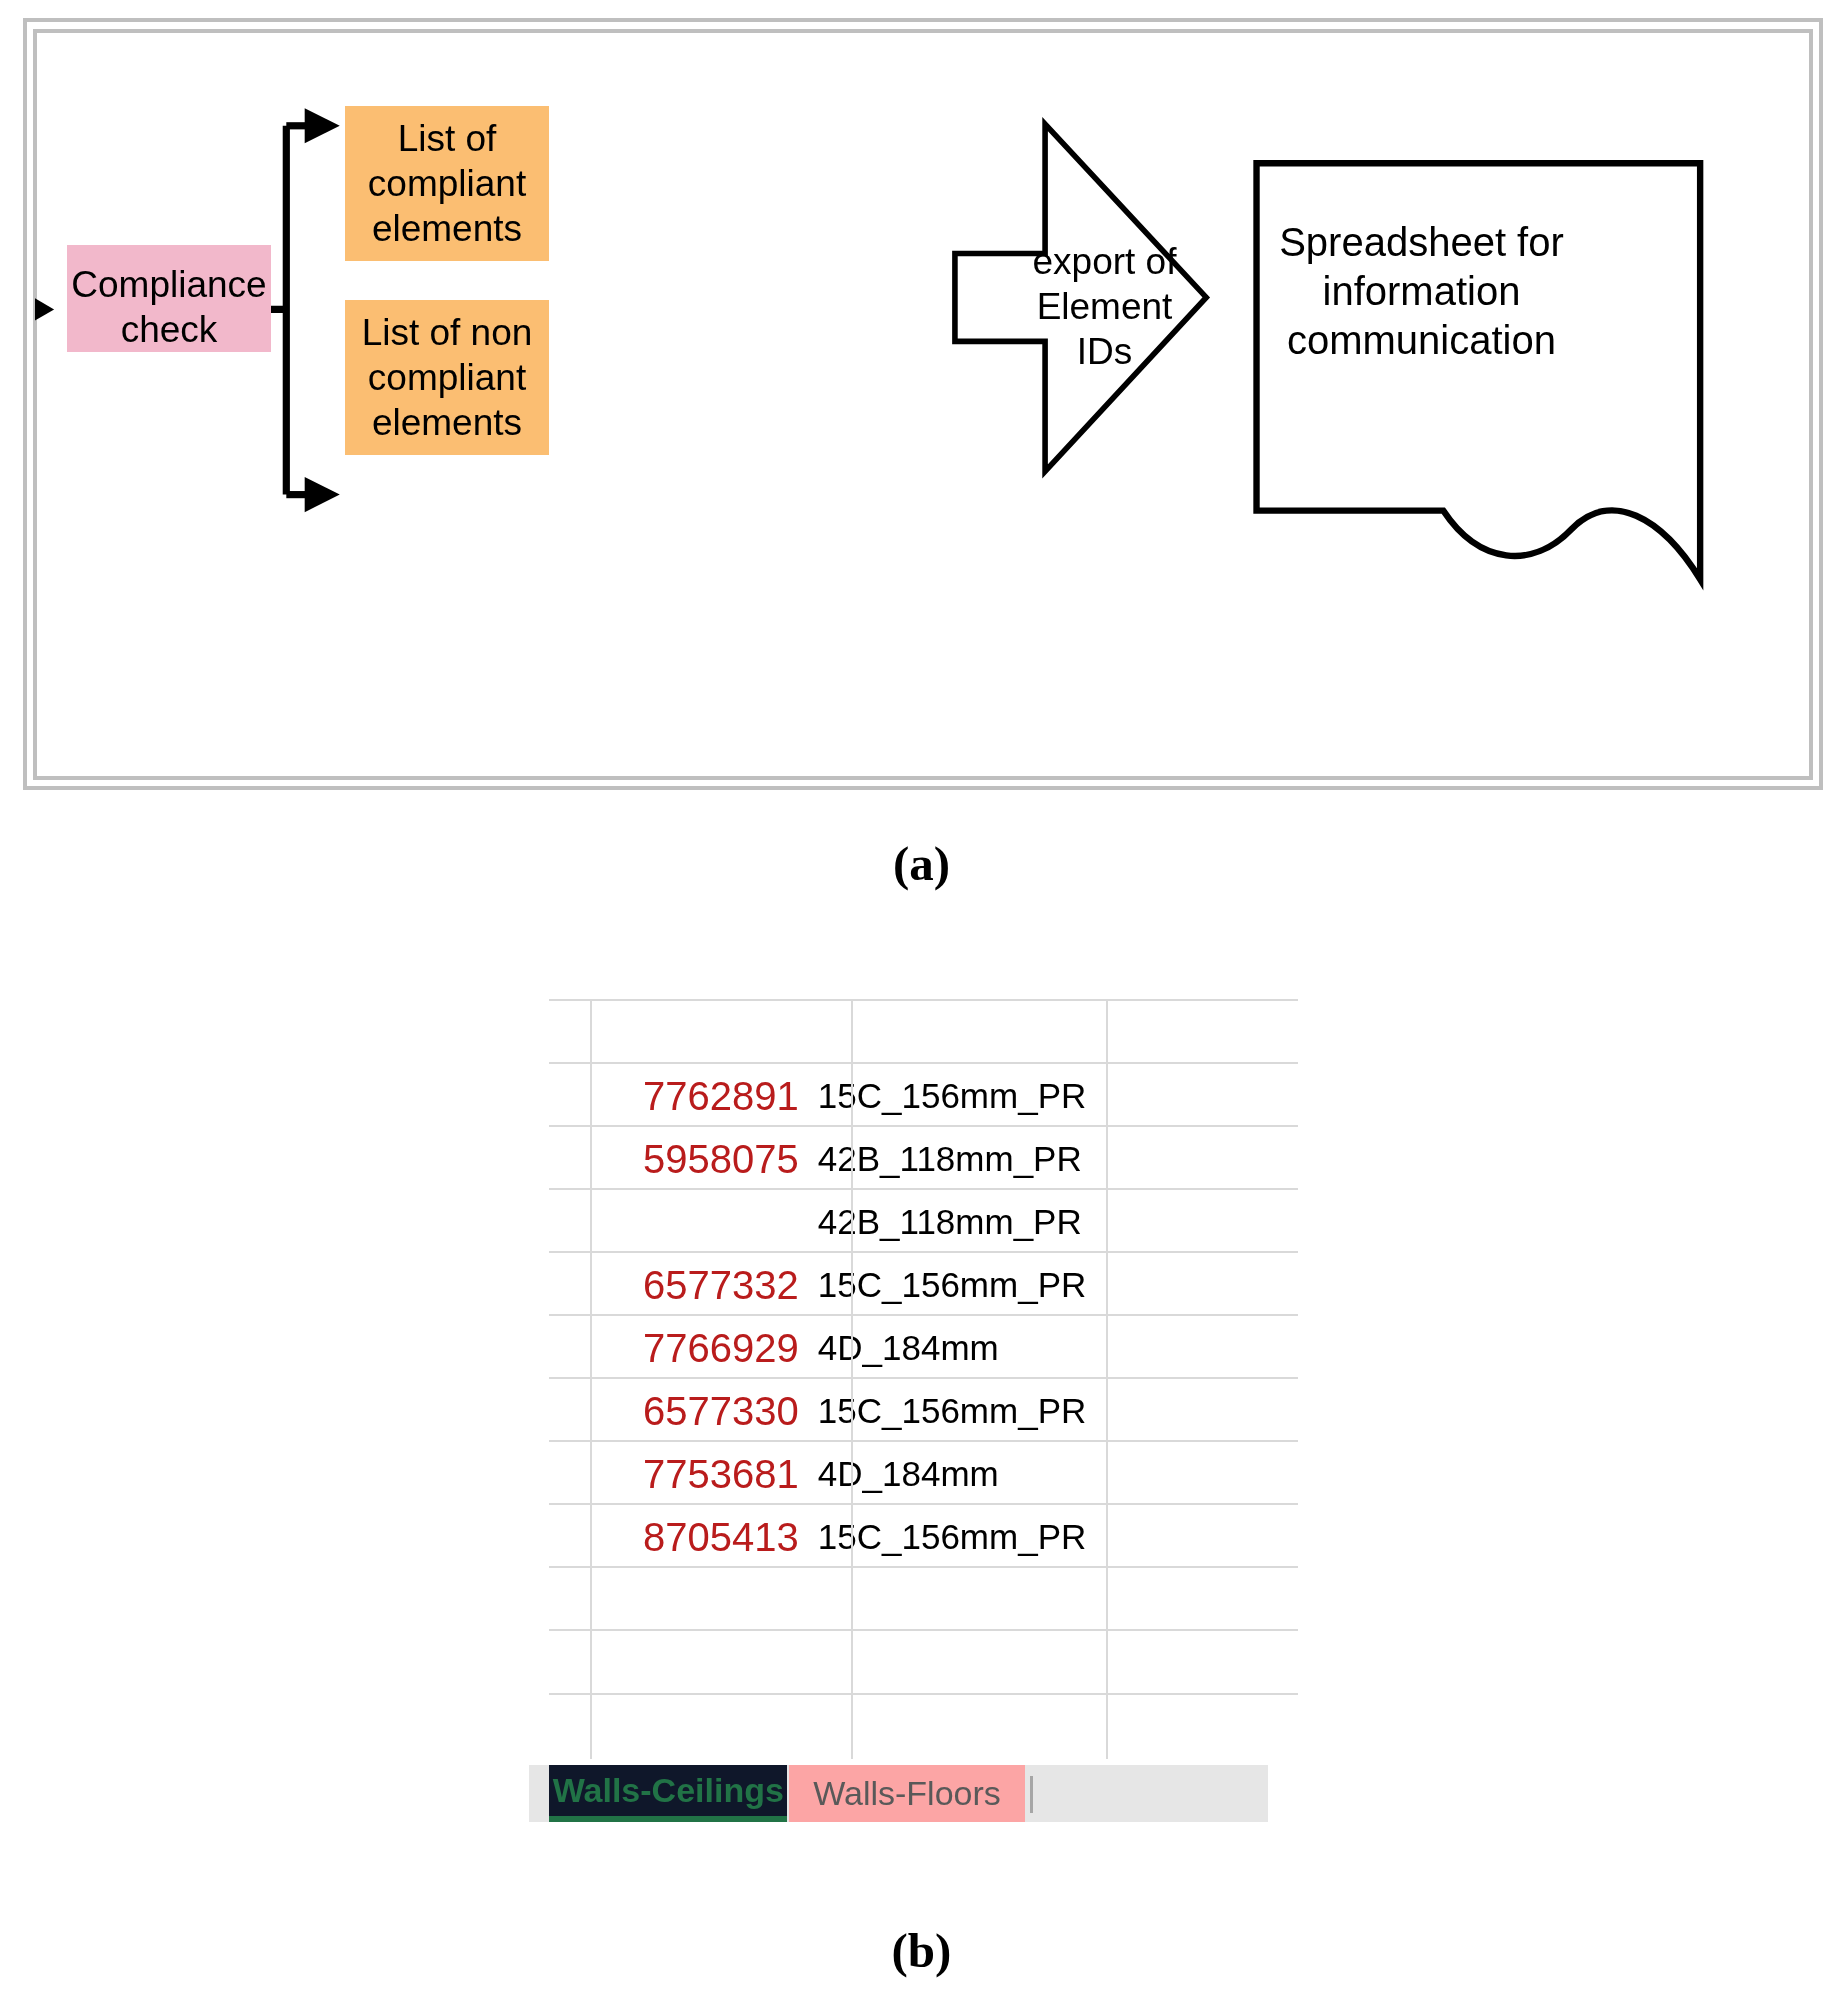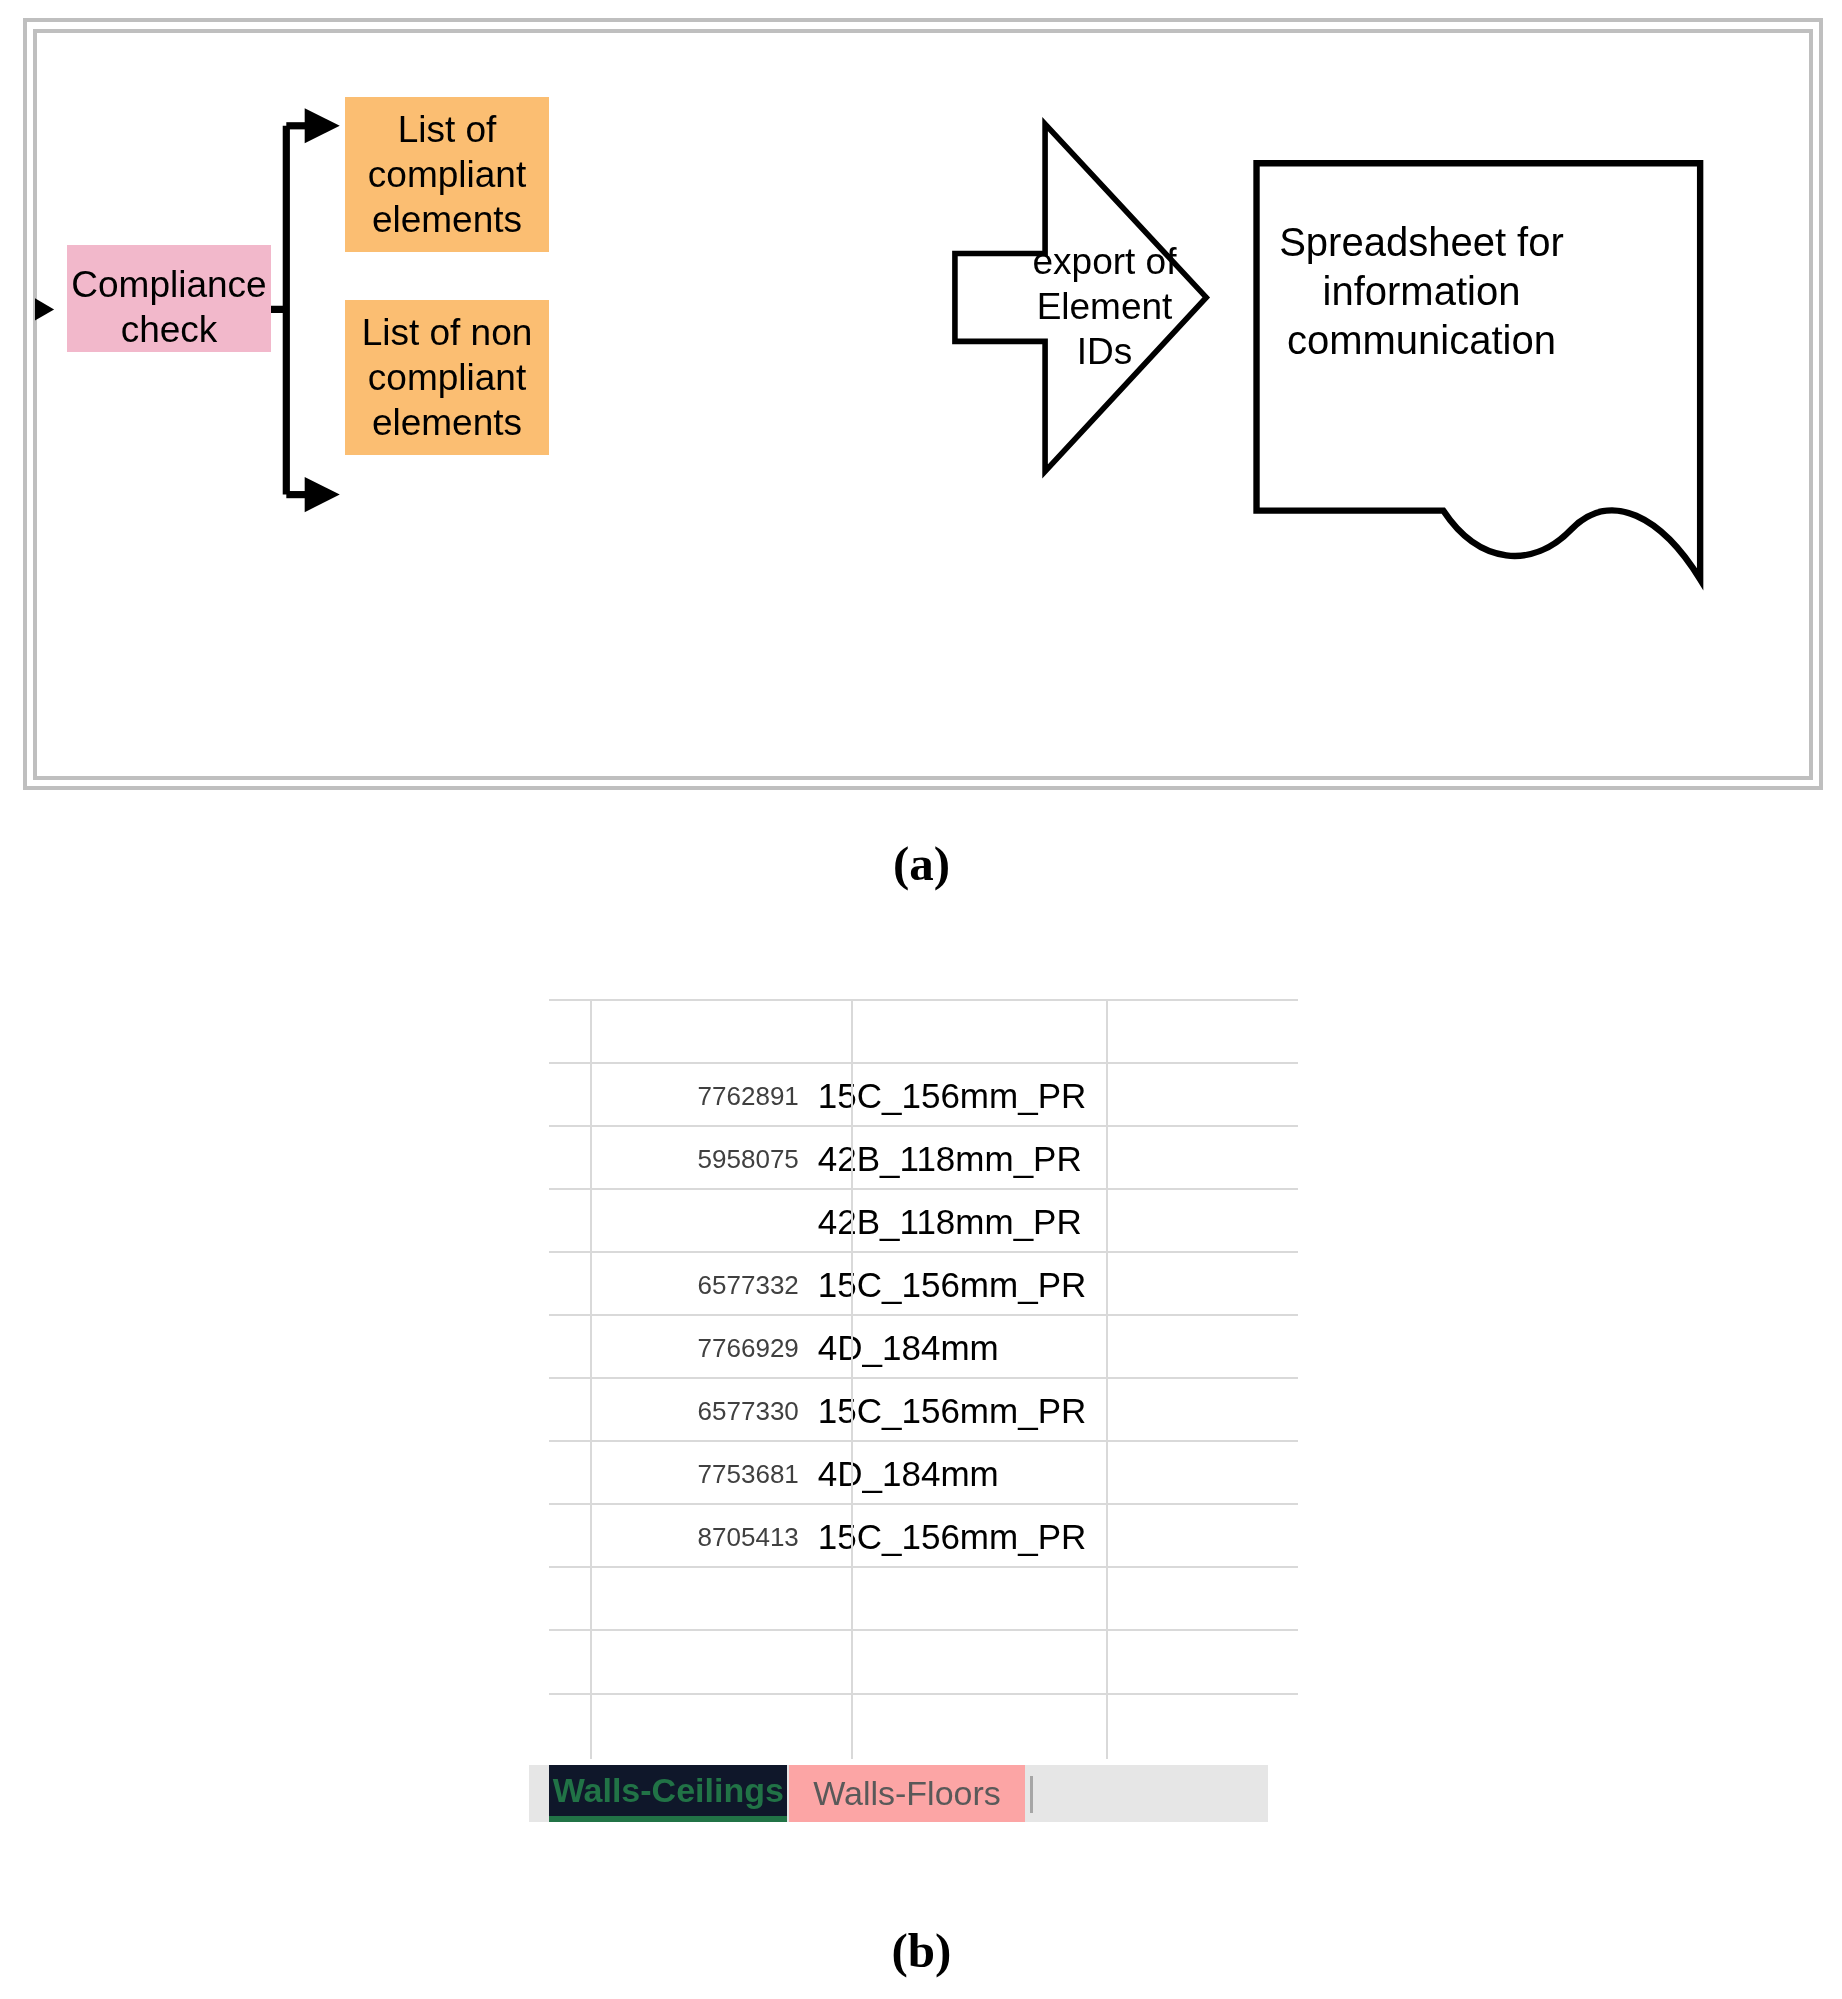--- a/index.html
+++ b/index.html
@@ -31,21 +31,21 @@
   #caption-a{left:0;top:835px;}
   #caption-b{left:0;top:1922px;}
 
   
   #panel-b{position:absolute;left:549px;top:999px;width:749px;height:761px;background:#fff;}
 
   #sheet-rows{position:absolute;left:0;top:0;width:749px;height:761px;}
   .srow{position:absolute;left:0;width:749px;height:64px;border-top:2.4px solid #d9d9d9;box-sizing:border-box;}
   .srow .cell-id{position:absolute;left:0;top:0;width:257px;height:64px;
                  display:flex;align-items:center;justify-content:flex-end;
-                 padding-right:7.2px;box-sizing:border-box;font-size:26px;color:#404040;}
+                 padding-right:7.2px;box-sizing:border-box;font-size:40px;color:#b91c1c;}
   .srow .cell-name{position:absolute;left:264px;top:0;width:479px;height:64px;
                  display:flex;align-items:center;justify-content:flex-start;
                  padding-left:4.8px;box-sizing:border-box;font-size:35px;color:#000;}
 
   .vline{position:absolute;width:2.4px;background:#d9d9d9;}
   #vl-1{left:41px;top:2.4px;height:758px;}
   #vl-2{left:302px;top:2.4px;height:758px;}
   #vl-3{left:557px;top:2.4px;height:758px;}
 
   
@@ -82,21 +82,21 @@
     <path d="M 1163,290 L 1276,290 L 1276,128 L 1478,345 L 1276,563 L 1276,400 L 1163,400 Z" fill="#ffffff" stroke="#000" stroke-width="7" stroke-linejoin="miter"></path>
 
     <path d="M 1541,177 L 2097,177 L 2097,698 C 2049,620 1985,585 1936,635
              C 1887,686 1820,680 1775,612 L 1541,612 Z" fill="#ffffff" stroke="#000" stroke-width="8" stroke-linejoin="miter" stroke-linecap="round"></path>
   </svg>
 
   <div class="flow-box" id="box-compliance" style="background: rgb(242, 184, 203);">
     <span>Compliance<br>check</span>
   </div>
 
-  <div class="flow-box" id="box-compliant" style="background: rgb(251, 190, 114);">
+  <div class="flow-box" id="box-compliant" style="background: rgb(251, 190, 114); margin-top: 9px;">
     <span>List of<br>compliant<br>elements</span>
   </div>
 
   <div class="flow-box" id="box-noncompliant" style="background: rgb(251, 190, 114);">
     <span>List of non<br>compliant<br>elements</span>
   </div>
 
   <div class="shape-label" id="label-export">
     <span>export of<br>Element<br>IDs</span>
   </div>

